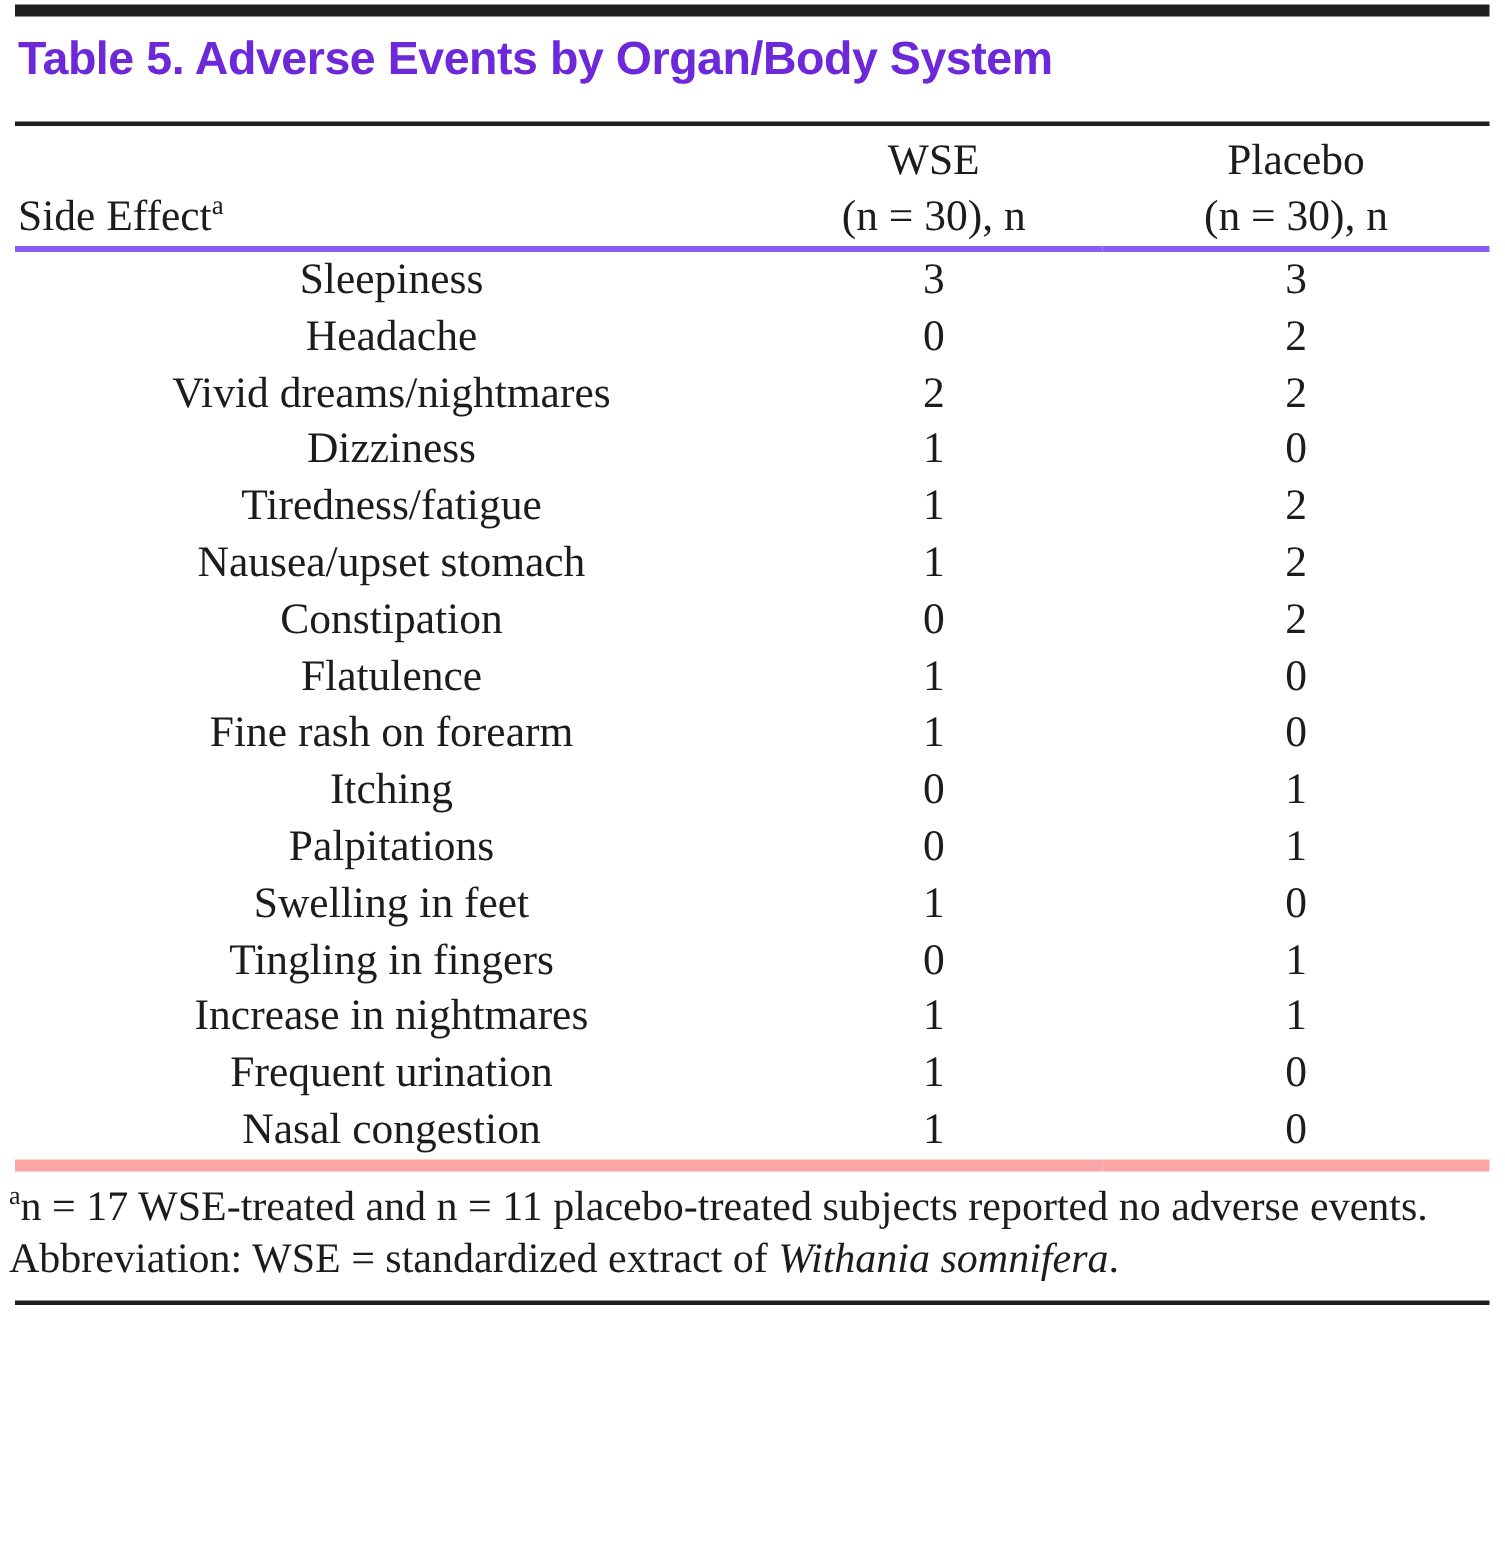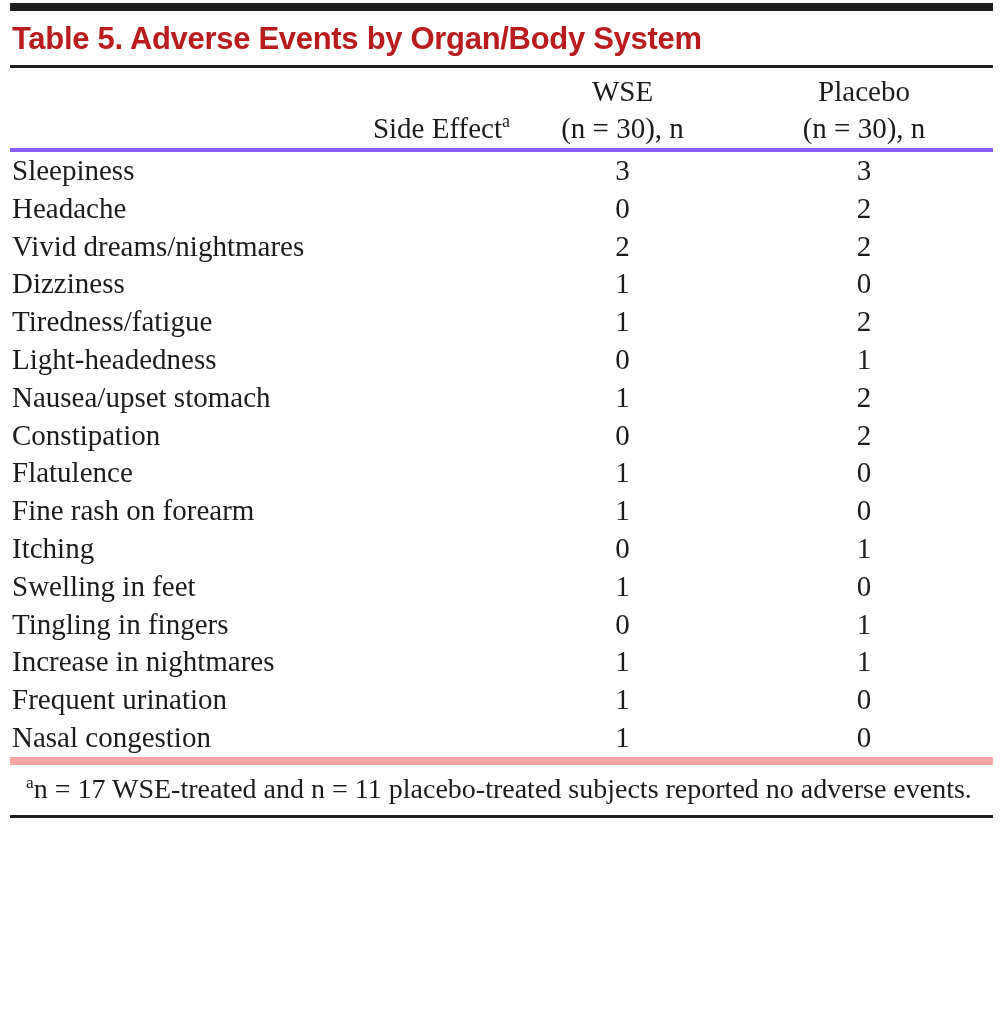--- a/index.html
+++ b/index.html
@@ -23,22 +23,22 @@
   }
   .rule-top    { height: 8px; margin-top: 3px; }
   .rule-title  { height: 3px; }
   .rule-bottom { height: 3px; margin-top: 9px; }
 
   .table-title {
     font-family: "Liberation Sans", sans-serif;
     font-weight: bold;
     font-size: 31px;
     letter-spacing: -0.3px;
-    color: #b91c1c;
-    margin: 11px 10px 9px 12px;
+    color: #6d28d9;
+    margin: 11px 10px 25px 12px;
     line-height: 1.1;
     white-space: nowrap;
   }
 
   table.adverse-events {
     width: 983px;
     margin: 0 10px;
     border-collapse: collapse;
     table-layout: fixed;
   }
@@ -47,46 +47,46 @@
   col.c-placebo { width: 258px; }
 
   thead th {
     font-weight: normal;
     font-size: 29px;
     line-height: 37px;
     padding: 5px 0 1px 0;
     border-bottom: 4px solid #8b5cf6;
   }
   thead th.effect-head {
-    text-align: right;
+    text-align: left;
     vertical-align: bottom;
     padding-left: 2px;
   }
   thead th.num-head { text-align: center; vertical-align: bottom; }
 
   tbody td {
     font-size: 29px;
     line-height: 37.8px;
     height: 37.8px;
     padding: 0;
     white-space: nowrap;
     overflow: hidden;
   }
-  tbody td.effect { text-align: left; padding-left: 2px; }
+  tbody td.effect { text-align: center; padding-left: 2px; }
   tbody td.num    { text-align: center; }
   tbody tr:last-child td { border-bottom: 8px solid #fca5a5; }
 
   sup.fn-mark {
     font-size: 0.62em;
     vertical-align: super;
     line-height: 0;
   }
 
   .footnotes {
-    margin: 7px 10px 0 26px;
+    margin: 7px 10px 0 6px;
     font-size: 28px;
     line-height: 34.5px;
   }
   .footnote-hang {
     padding-left: 30px;
     text-indent: -30px;
   }
   .abbrev-line { margin-top: 1px; }
   .italic { font-style: italic; }
 </style>
@@ -140,25 +140,20 @@
           <td class="effect">Dizziness</td>
           <td class="num">1</td>
           <td class="num">0</td>
         </tr>
         <tr>
           <td class="effect">Tiredness/fatigue</td>
           <td class="num">1</td>
           <td class="num">2</td>
         </tr>
         <tr>
-          <td class="effect">Light-headedness</td>
-          <td class="num">0</td>
-          <td class="num">1</td>
-        </tr>
-        <tr>
           <td class="effect">Nausea/upset stomach</td>
           <td class="num">1</td>
           <td class="num">2</td>
         </tr>
         <tr>
           <td class="effect">Constipation</td>
           <td class="num">0</td>
           <td class="num">2</td>
         </tr>
         <tr>
@@ -166,20 +161,25 @@
           <td class="num">1</td>
           <td class="num">0</td>
         </tr>
         <tr>
           <td class="effect">Fine rash on forearm</td>
           <td class="num">1</td>
           <td class="num">0</td>
         </tr>
         <tr>
           <td class="effect">Itching</td>
+          <td class="num">0</td>
+          <td class="num">1</td>
+        </tr>
+        <tr>
+          <td class="effect">Palpitations</td>
           <td class="num">0</td>
           <td class="num">1</td>
         </tr>
         <tr>
           <td class="effect">Swelling in feet</td>
           <td class="num">1</td>
           <td class="num">0</td>
         </tr>
         <tr>
           <td class="effect">Tingling in fingers</td>
@@ -199,17 +199,18 @@
         <tr>
           <td class="effect">Nasal congestion</td>
           <td class="num">1</td>
           <td class="num">0</td>
         </tr>
       </tbody>
   </table>
 
   <div class="footnotes">
     <p class="footnote-hang"><sup class="fn-mark">a</sup><span>n = 17 WSE-treated and n = 11 placebo-treated subjects reported no adverse events.</span></p>
+    <p class="abbrev-line"><span>Abbreviation: WSE = standardized extract of </span><span class="italic">Withania somnifera</span><span>.</span></p>
   </div>
 
   <div class="rule rule-bottom"></div>
 
 </div>
 
 </body></html>

